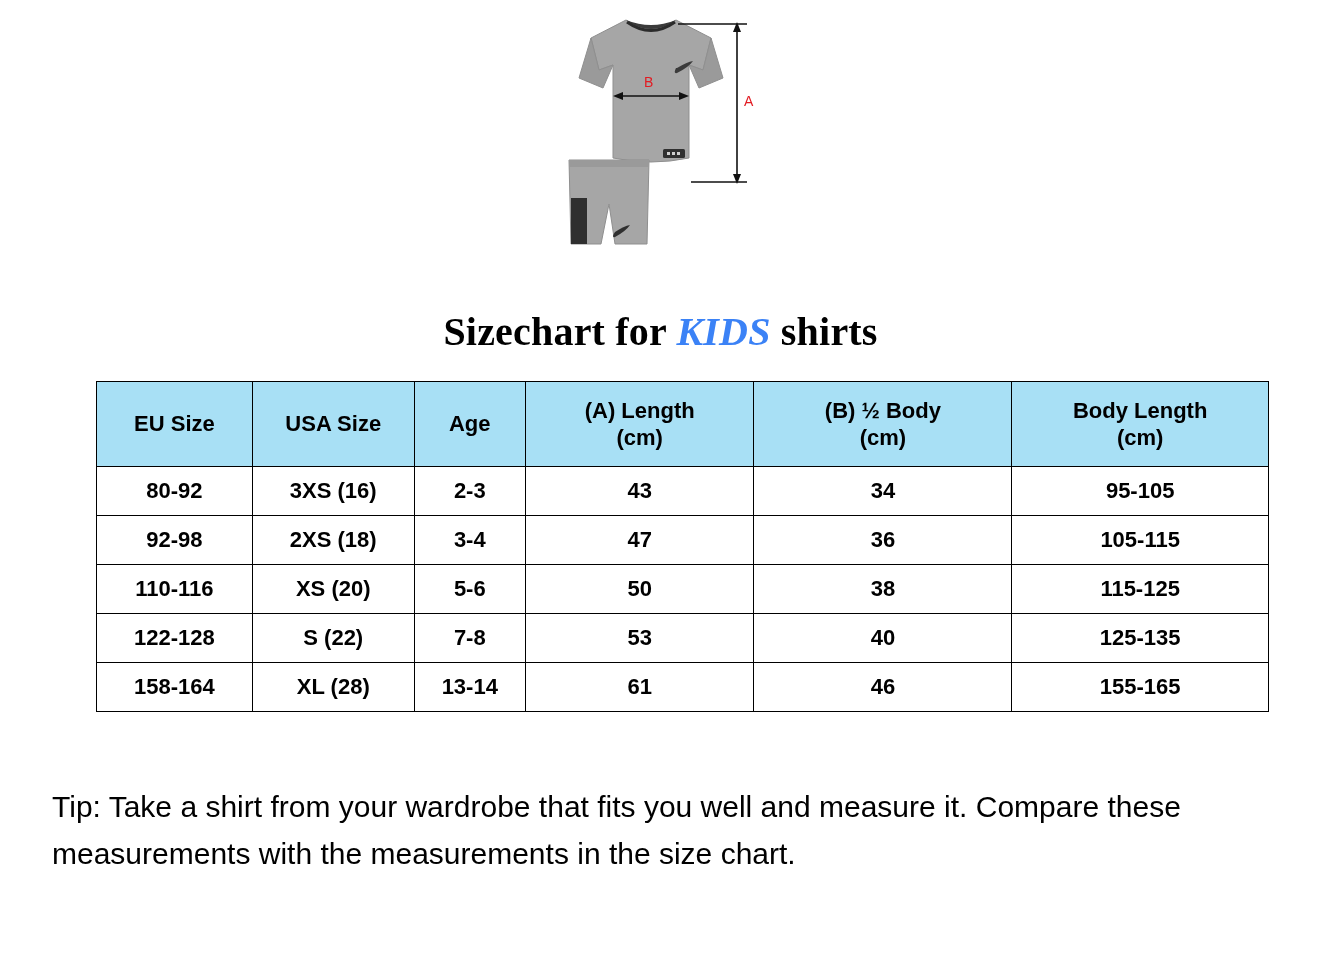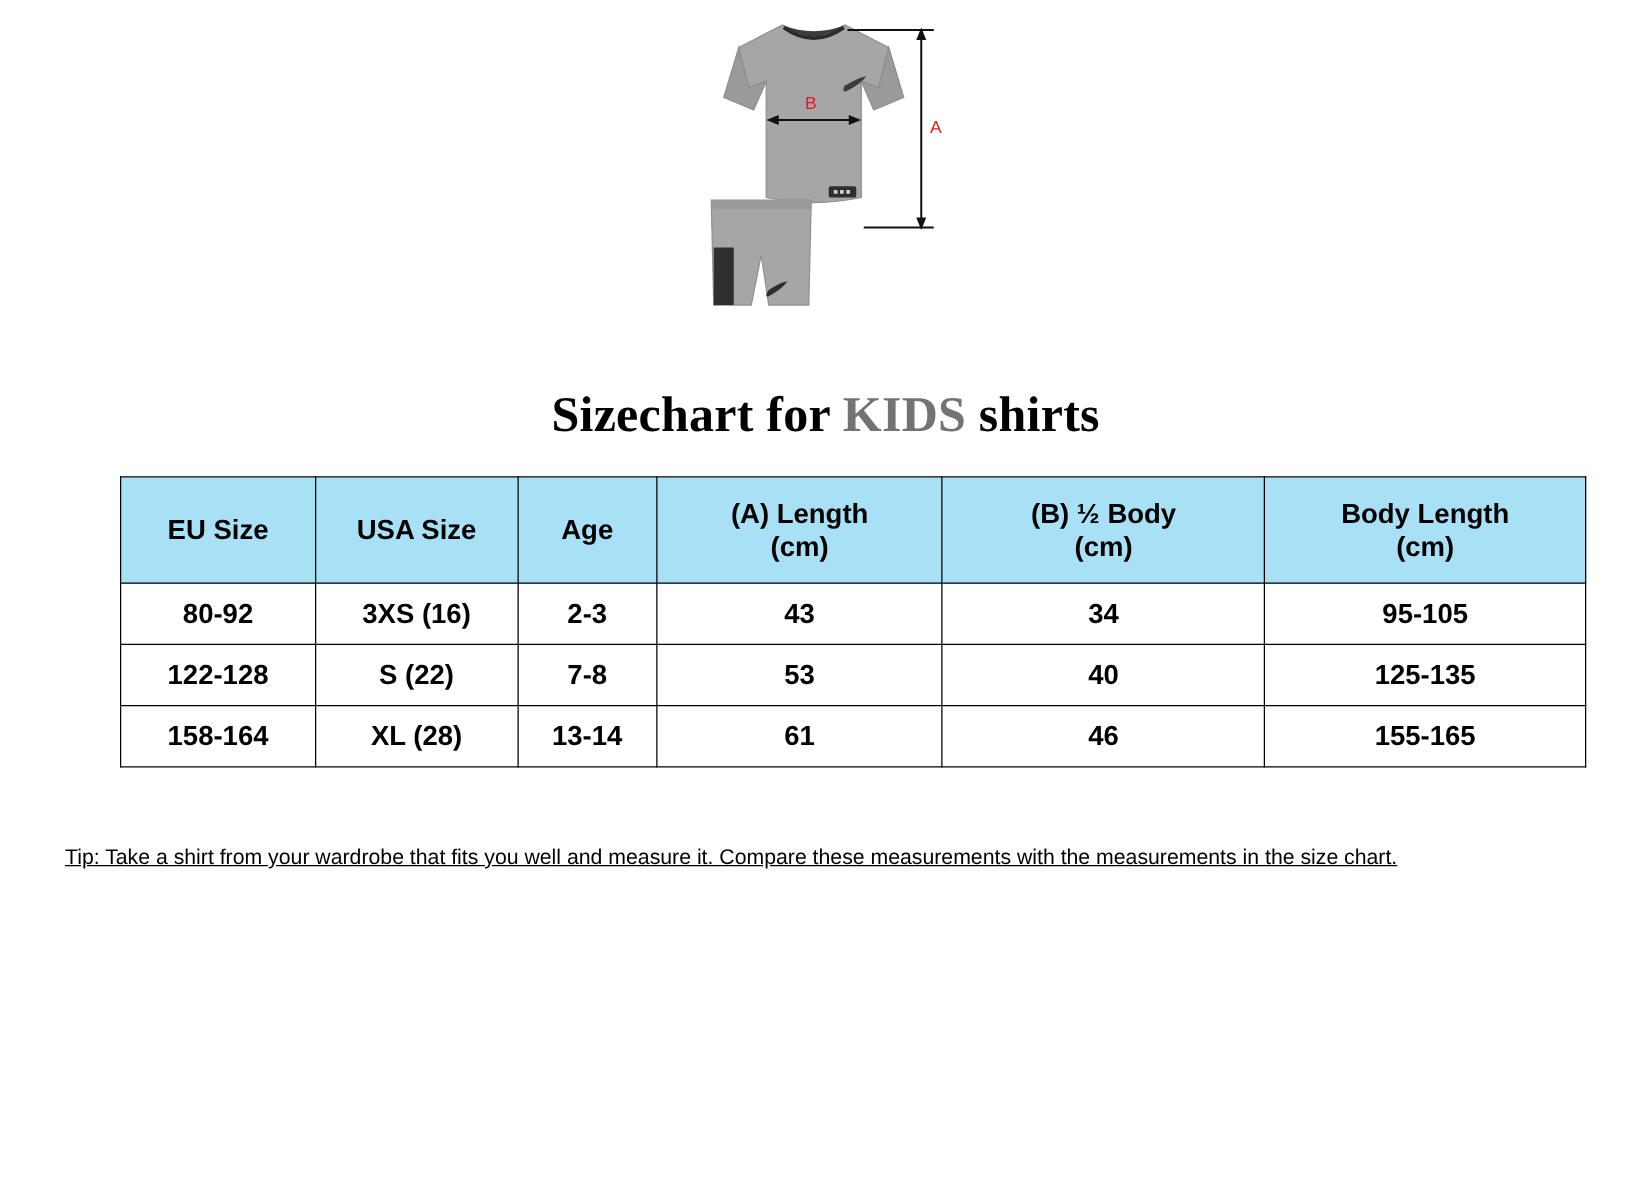--- a/index.html
+++ b/index.html
@@ -32,21 +32,22 @@
   
   .title {
     text-align: center;
     font-family: "Liberation Serif", serif;
     font-weight: bold;
     font-size: 40px;
     margin: 18px 0 26px 0;
     letter-spacing: 0.2px;
   }
   .title .kids {
-    color: #737373;
+    color: #3b82f6;
+    font-style: italic;
   }
 
   
   .table-wrap {
     padding: 0 52px;
     margin-left: 44px;
   }
   table.sizechart {
     border-collapse: collapse;
     width: 100%;
@@ -75,23 +76,22 @@
   col.c-eu     { width: 13.3%; }
   col.c-usa    { width: 13.8%; }
   col.c-age    { width: 9.5%; }
   col.c-len    { width: 19.5%; }
   col.c-chest  { width: 22.0%; }
   col.c-body   { width: 21.9%; }
 
   
   .tip {
     padding: 42px 52px 0 52px;
-    font-size: 17px;
+    font-size: 30px;
     line-height: 1.55;
-    text-decoration: underline;
   }
 </style>
 </head>
 <body>
 
 <div class="illustration">
   <svg class="garment-svg" width="260" height="270" viewBox="0 0 260 270">
 
     <g>
 
@@ -178,20 +178,36 @@
     <tbody>
       <tr>
         <td>80-92</td>
         <td>3XS (16)</td>
         <td>2-3</td>
         <td>43</td>
         <td>34</td>
         <td>95-105</td>
       </tr>
       <tr>
+        <td>92-98</td>
+        <td>2XS (18)</td>
+        <td>3-4</td>
+        <td>47</td>
+        <td>36</td>
+        <td>105-115</td>
+      </tr>
+      <tr>
+        <td>110-116</td>
+        <td>XS (20)</td>
+        <td>5-6</td>
+        <td>50</td>
+        <td>38</td>
+        <td>115-125</td>
+      </tr>
+      <tr>
         <td>122-128</td>
         <td>S (22)</td>
         <td>7-8</td>
         <td>53</td>
         <td>40</td>
         <td>125-135</td>
       </tr>
       <tr>
         <td>158-164</td>
         <td>XL (28)</td>

